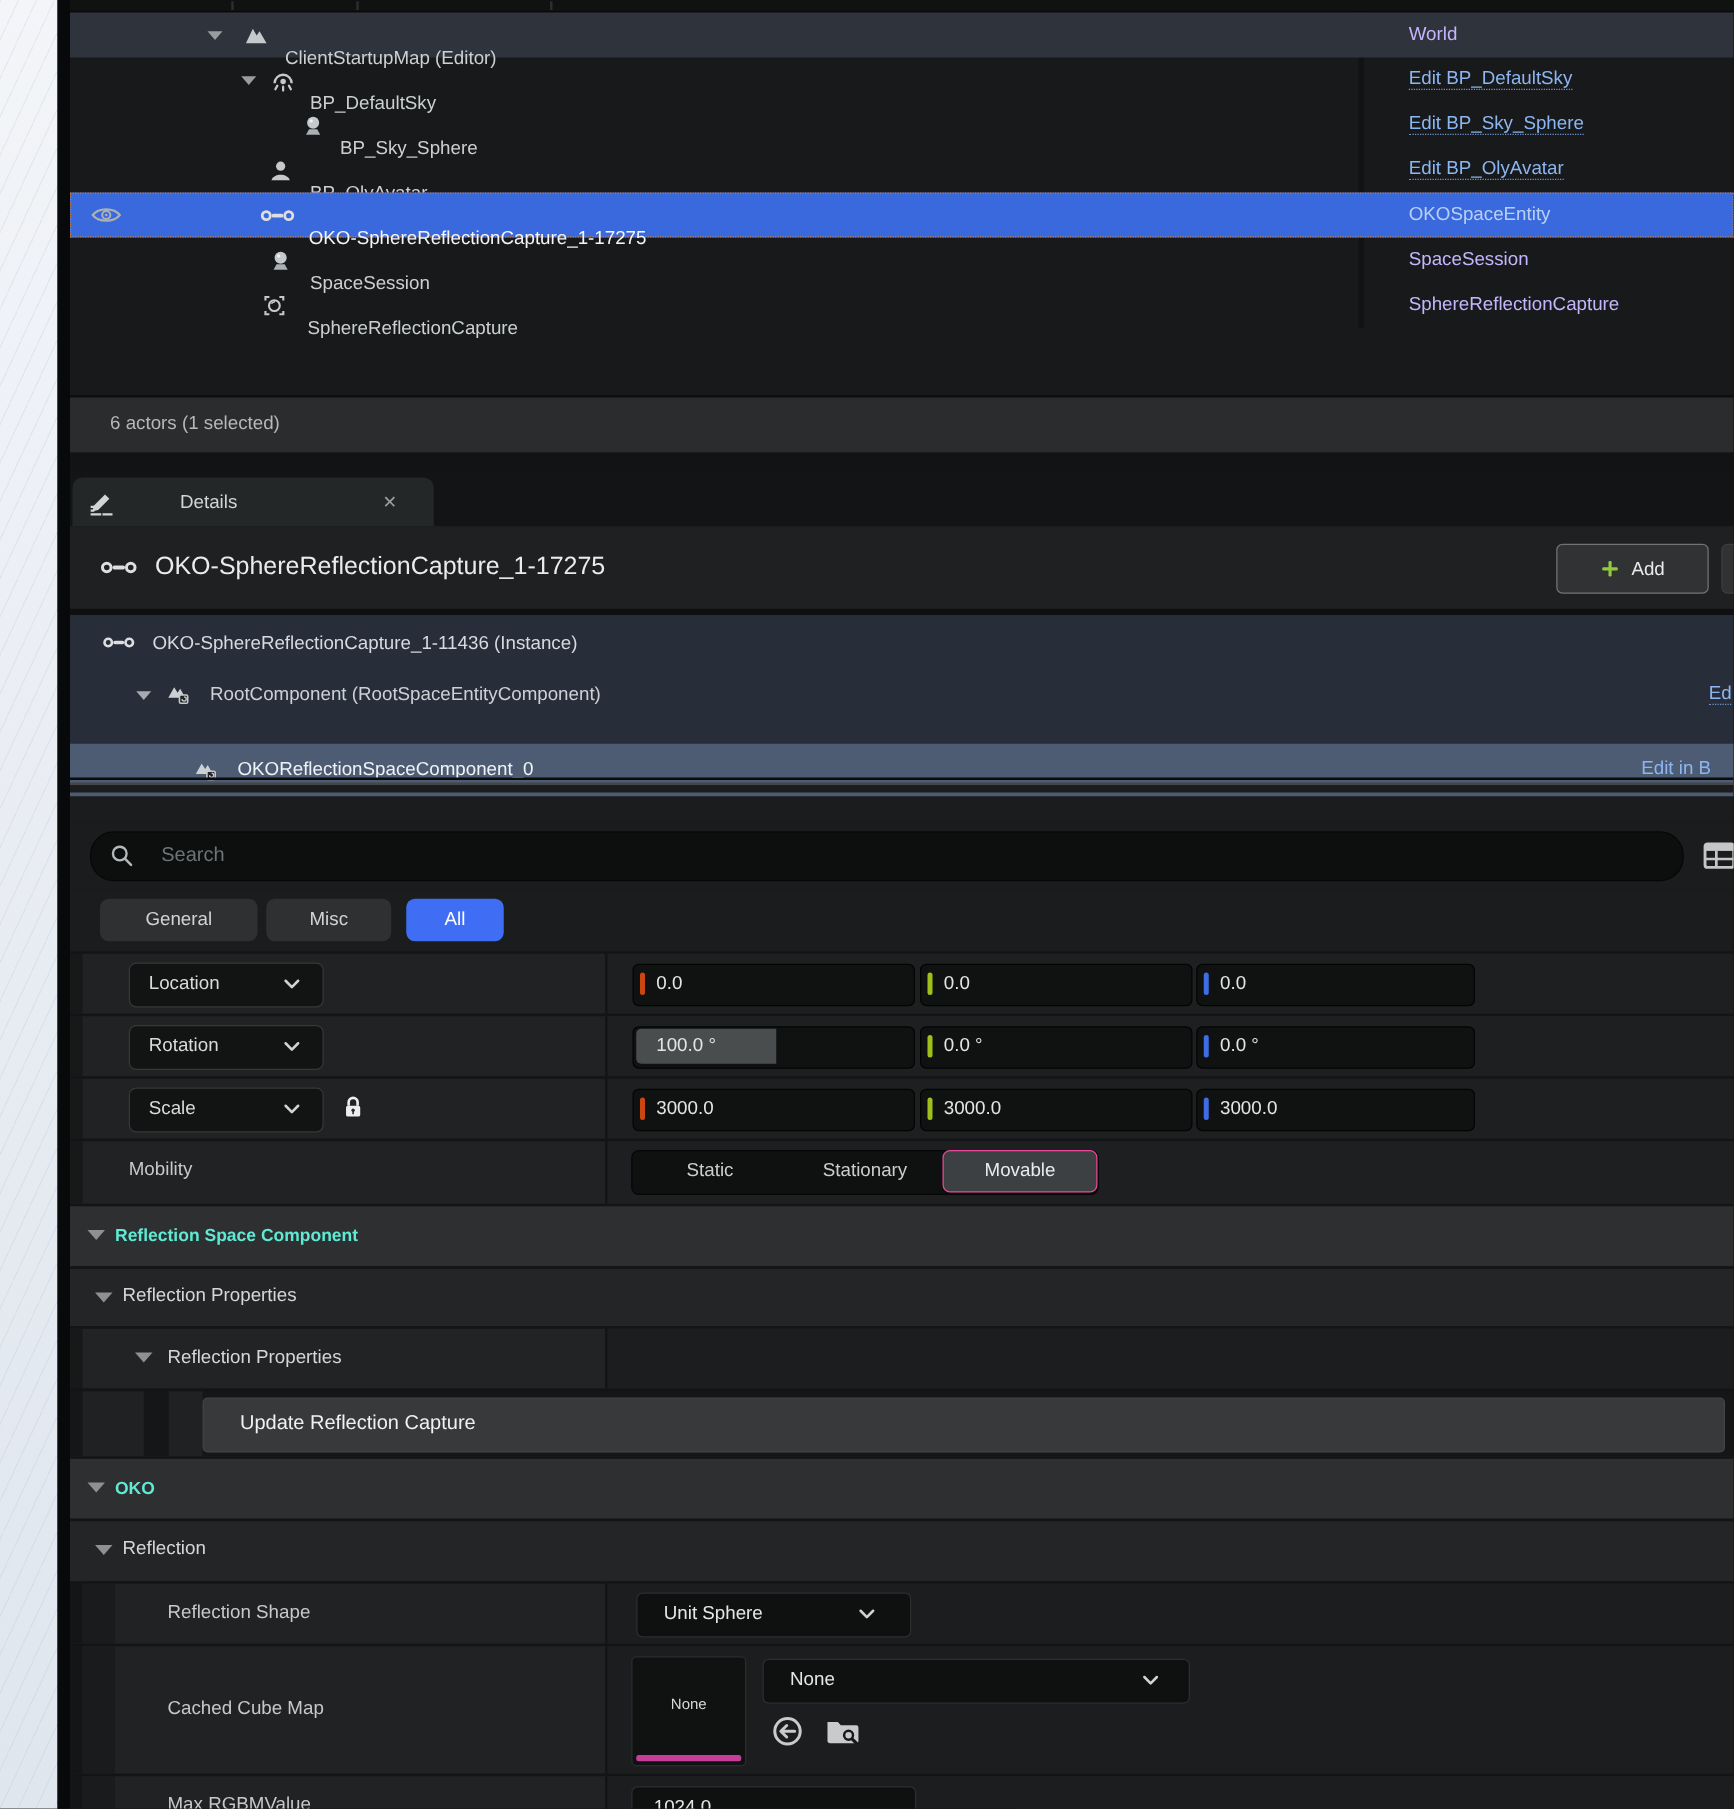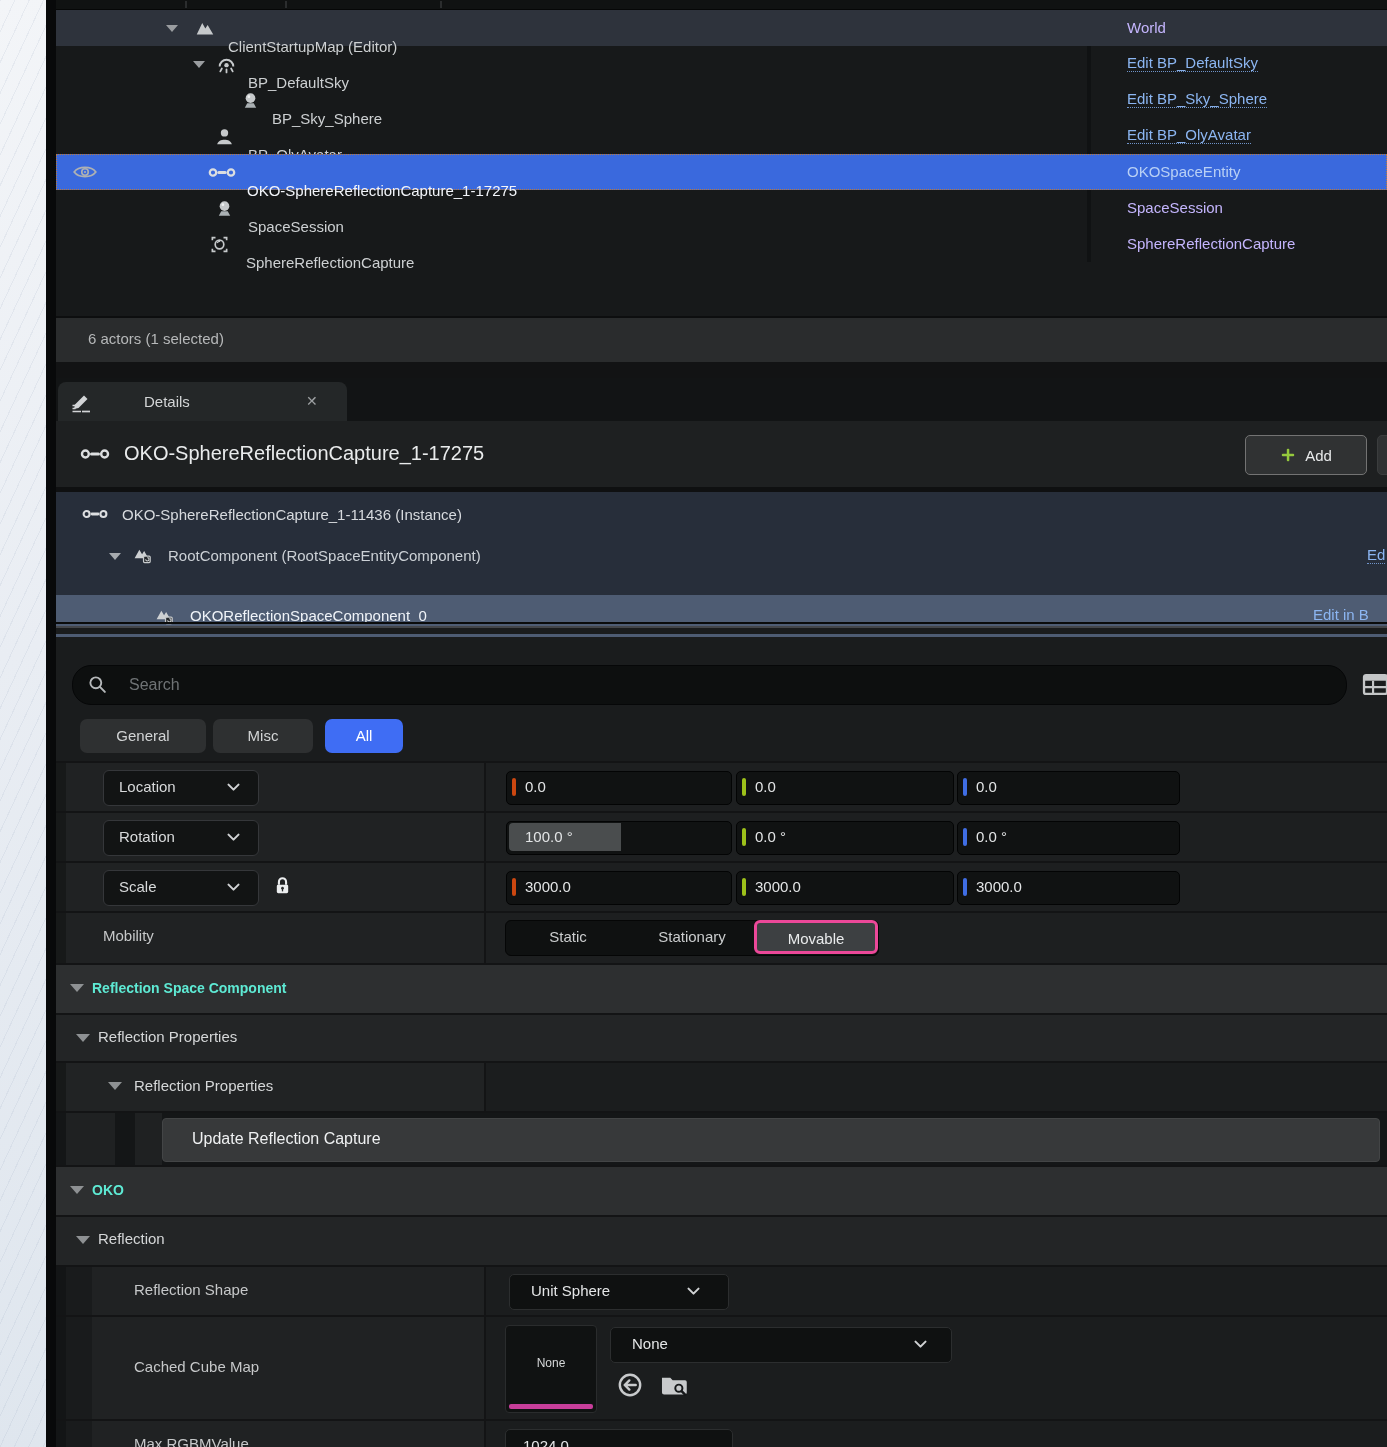--- a/index.html
+++ b/index.html
@@ -118,21 +118,21 @@
   .acc-x{background:#cc4710;} .acc-y{background:#9dc11a;} .acc-z{background:#3f6de4;}
   .vbox .vtext{position:absolute;left:18px;line-height:30px;font-size:15px;color:#e2e4e5;white-space:nowrap;}
   .dragseg{position:absolute;left:2px;top:1px;width:112px;height:28px;background:#4a4d4e;border-radius:4px 0 0 4px;}
   .vbox .vtext{z-index:2;}
   
   .mobctl{position:absolute;left:449px;top:7px;width:372px;height:34px;background:#0f1111;
     border:1px solid #050606;border-radius:6px;}
   .mseg{position:absolute;top:0;width:124px;height:32px;line-height:32px;text-align:center;
     font-size:15px;color:#cbcdce;}
   .ms1{left:0;} .ms2{left:124px;}
-  .ms3{left:248px;background:#3d4042;border:3px solid #ec4899;border-radius:6px;color:#e9ebec;
+  .ms3{left:248px;background:#3d4042;border:1px solid #ec4899;border-radius:6px;color:#e9ebec;
     top:-1px;height:34px;line-height:32px;box-sizing:border-box;}
   
   .cathdr{height:48px;background:#2d2f30;}
   .cathdr .shtext{position:absolute;left:36px;line-height:46px;font-size:14px;font-weight:bold;color:#5eead4;}
   .cathdr .exp{left:14px;}
   .subhdr{height:46px;background:#232526;}
   .subhdr .shtext{position:absolute;left:42px;line-height:44px;font-size:15px;color:#d5d7d8;}
   .subhdr .exp{left:20px;}
   .nesthdr{height:48px;background:#212324;}
   .nesthdr .shtext{position:absolute;left:78px;line-height:46px;font-size:15px;color:#d5d7d8;}

